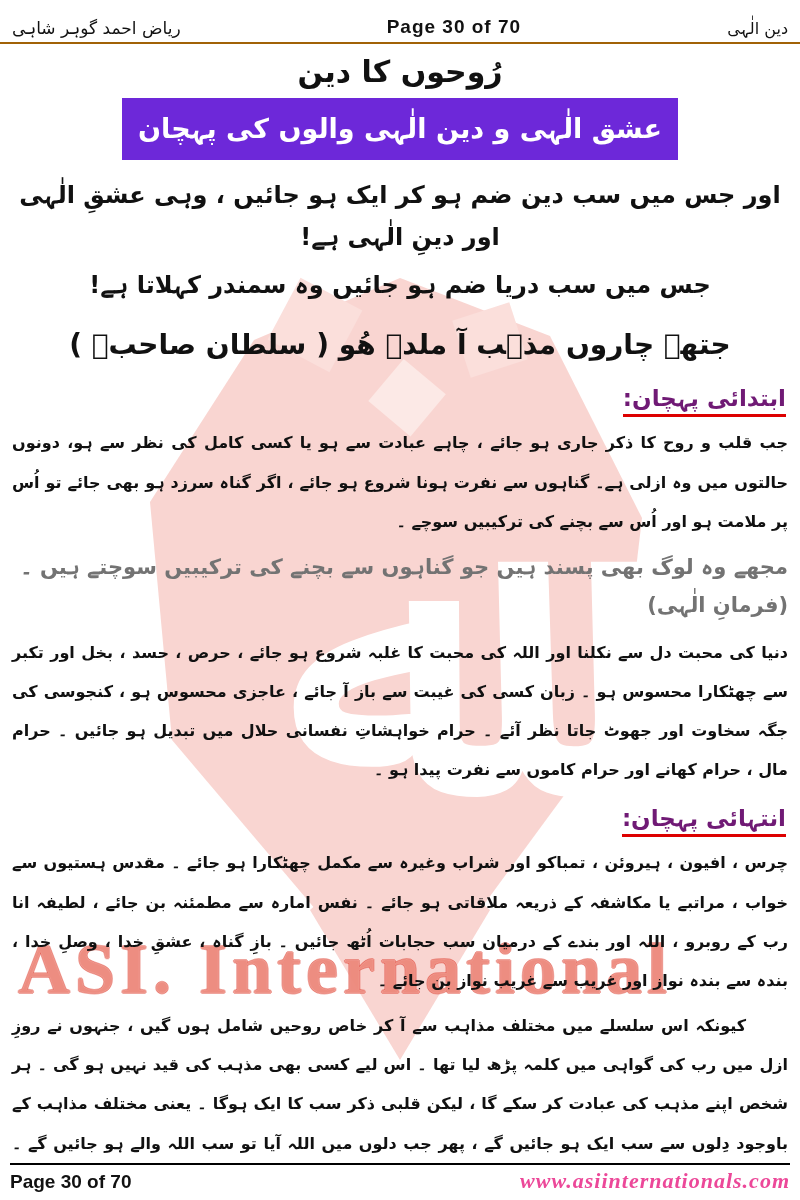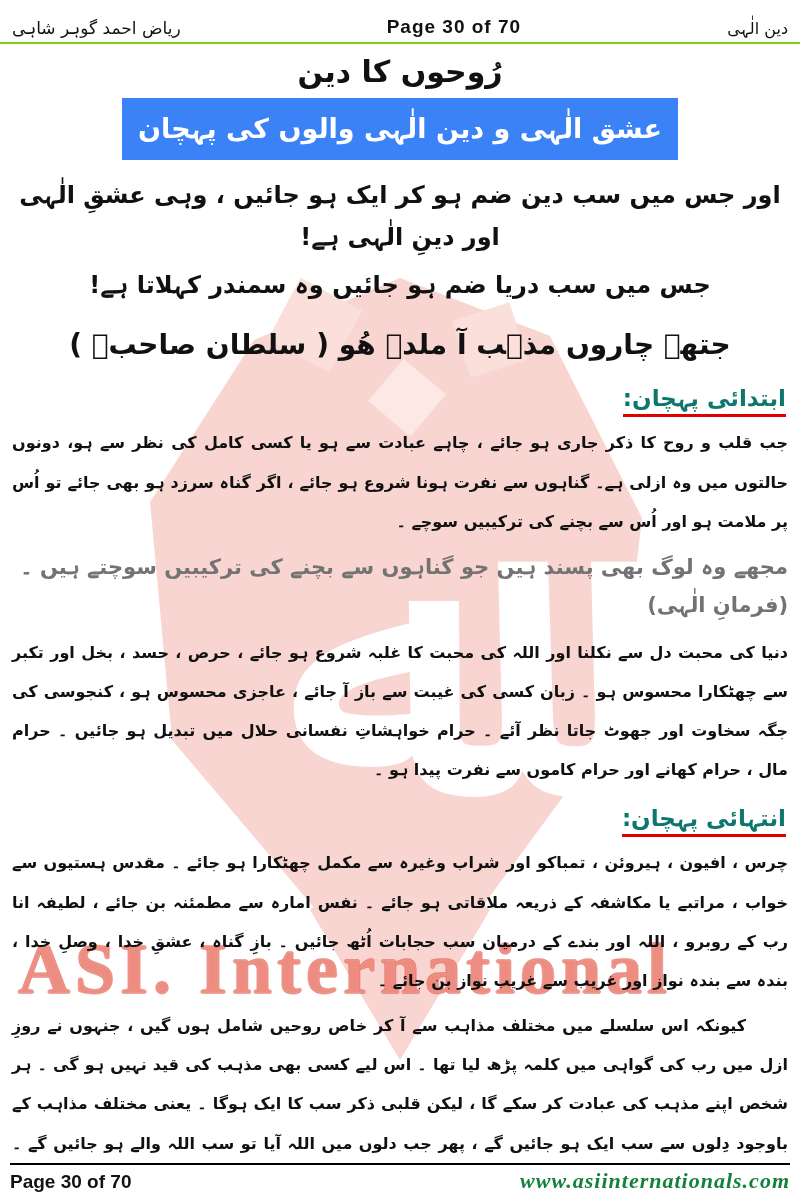--- a/index.html
+++ b/index.html
@@ -21,41 +21,41 @@
     color:rgba(250,198,190,0.55);
     text-shadow:1px 0 0 rgba(220,55,40,.45),-1px 0 0 rgba(220,55,40,.45),
                 0 1px 0 rgba(220,55,40,.45),0 -1px 0 rgba(220,55,40,.45);
     pointer-events:none;
   }
   
   .content{position:relative;z-index:1;}
   header.pg-head{
     display:flex;justify-content:space-between;align-items:flex-end;
     padding:6px 12px 4px 12px;
-    border-bottom:2px solid #84cc16;
+    border-bottom:2px solid #a16207;
     height:32px;
   }
   .h-left{font-size:17px;}
   .h-center{font-family:"Liberation Sans","DejaVu Sans",sans-serif;font-weight:bold;font-size:19px;letter-spacing:1px;}
   .h-right{font-size:16px;}
   h1.doc-title{
     margin:10px 0 6px 0;text-align:center;
     font-size:30px;font-weight:bold;line-height:1.2;
   }
   .banner{
     width:540px;margin:8px auto 14px auto;
-    background:#3b82f6;color:#fff;
+    background:#6d28d9;color:#fff;
     text-align:center;font-weight:bold;font-size:27px;
     padding:13px 8px;line-height:1.35;
   }
   p.quote{margin:6px 14px;text-align:center;font-size:24px;font-weight:bold;line-height:1.75;}
   p.quote.verse{font-size:28px;margin-top:14px;margin-bottom:10px;}
   .sec-head{margin:16px 14px 6px 14px;text-align:right;}
   .sec-head span{
-    display:inline-block;color:#0f766e;font-weight:bold;font-size:23px;
+    display:inline-block;color:#701a75;font-weight:bold;font-size:23px;
     border-bottom:3px solid #dd0000;padding-bottom:3px;
   }
   p.body{
     margin:6px 12px;direction:rtl;text-align:justify;
     font-size:16px;line-height:2.45;font-weight:bold;
   }
   p.body.indent{text-indent:42px;}
   p.farman{
     margin:8px 12px;direction:rtl;text-align:right;
     color:#737373;font-weight:bold;font-size:21px;line-height:1.8;
@@ -63,21 +63,21 @@
   footer.pg-foot{
     position:absolute;left:10px;right:10px;bottom:6px;z-index:1;
     border-top:2px solid #000;
     display:flex;justify-content:space-between;align-items:baseline;
     padding-top:3px;background:#fff;
   }
   .f-page{font-family:"Liberation Sans","DejaVu Sans",sans-serif;font-weight:bold;font-size:19px;}
   .f-url{
     font-family:"Liberation Serif","DejaVu Serif",serif;
     font-style:italic;font-weight:bold;font-size:22px;
-    color:#15803d;text-decoration:none;letter-spacing:1px;
+    color:#ec4899;text-decoration:none;letter-spacing:1px;
   }
 </style>
 </head>
 <body>
 
 <div class="page">
 
   <div class="wm-seal">
     <svg width="540" height="800" viewBox="0 0 540 800" xmlns="http://www.w3.org/2000/svg">
       <g opacity="0.5">

